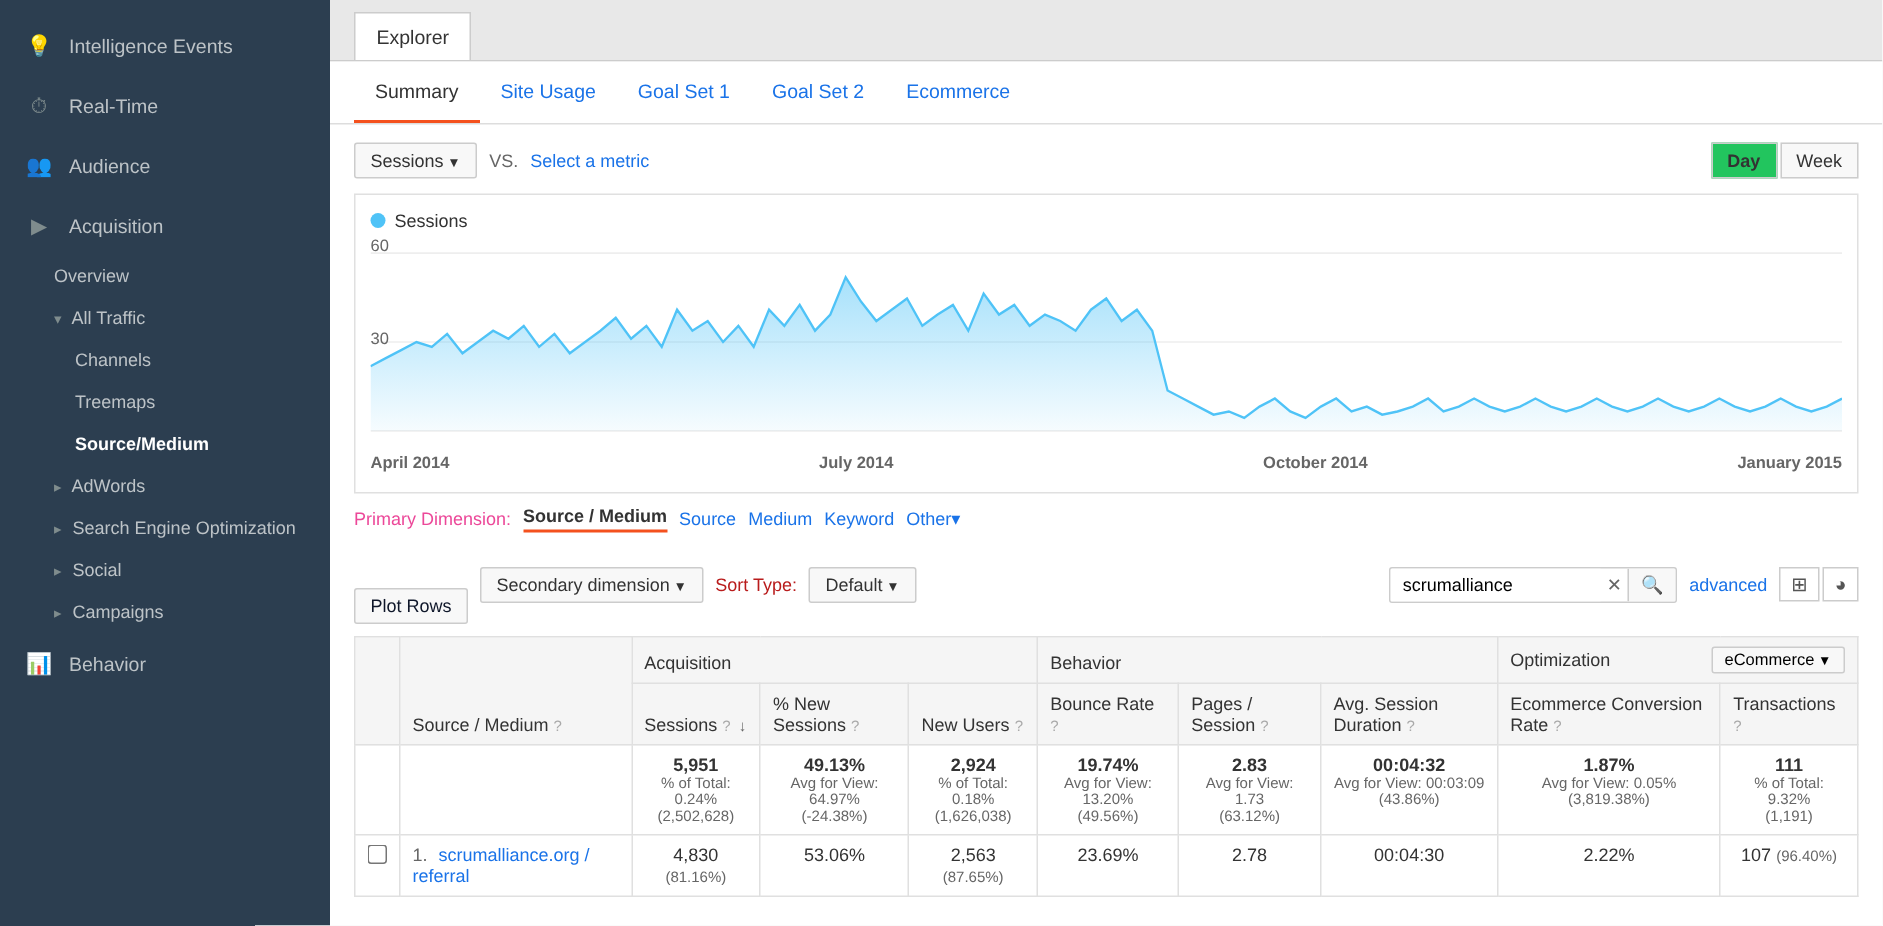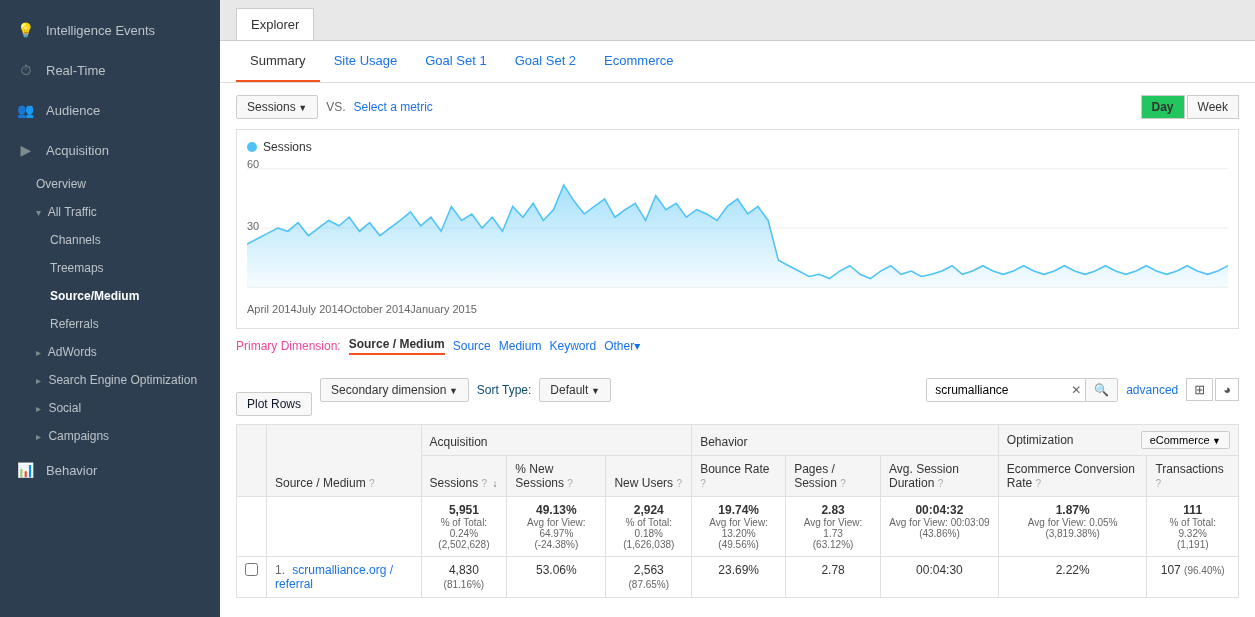--- a/index.html
+++ b/index.html
@@ -155,23 +155,25 @@
       left: 10px;
       font-size: 11px;
       color: #666;
     }
     .chart-y-60 { top: 28px; }
     .chart-y-30 { top: 90px; }
     svg.chart-svg { width: 100%; height: 140px; }
 
     .x-axis-labels {
       display: flex;
+      justify-content: space-between;
       padding: 2px 0;
       font-size: 11px;
       color: #666;
+      font-weight: bold;
     }
 
     
     .dimension-row {
       display: flex;
       align-items: center;
       gap: 8px;
       margin: 8px 0;
       font-size: 12px;
     }
@@ -309,23 +311,20 @@
   </div>
   <div class="sidebar-sub-item indent2">
     <span>Channels</span>
   </div>
   <div class="sidebar-sub-item indent2">
     <span>Treemaps</span>
   </div>
   <div class="sidebar-sub-item indent2 active">
     <span>Source/Medium</span>
   </div>
-  <div class="sidebar-sub-item indent2">
-    <span>Referrals</span>
-  </div>
   <div class="sidebar-sub-item">
     <span class="sidebar-arrow">▸</span>
     <span>AdWords</span>
   </div>
   <div class="sidebar-sub-item">
     <span class="sidebar-arrow">▸</span>
     <span>Search Engine Optimization</span>
   </div>
   <div class="sidebar-sub-item">
     <span class="sidebar-arrow">▸</span>
@@ -407,21 +406,21 @@
       <span class="dim-link">Keyword</span>
       <span class="dim-dropdown">
         <span>Other</span>
         <span> ▾</span>
       </span>
     </div>
 
     <div class="table-controls">
       <button class="plot-rows-btn">Plot Rows</button>
       <button class="dropdown-btn">Secondary dimension</button>
-      <span style="color:#0c4a6e;">Sort Type:</span>
+      <span style="color:#b91c1c;">Sort Type:</span>
       <button class="dropdown-btn">Default</button>
       <div class="search-box">
         <input type="text" class="search-input" value="scrumalliance" style="">
         <span class="search-clear">✕</span>
         <span class="search-icon-btn">🔍</span>
       </div>
       <span class="advanced-link">advanced</span>
       <div class="view-icons">
         <button class="view-icon-btn">⊞</button>
         <button class="view-icon-btn">◕</button>

